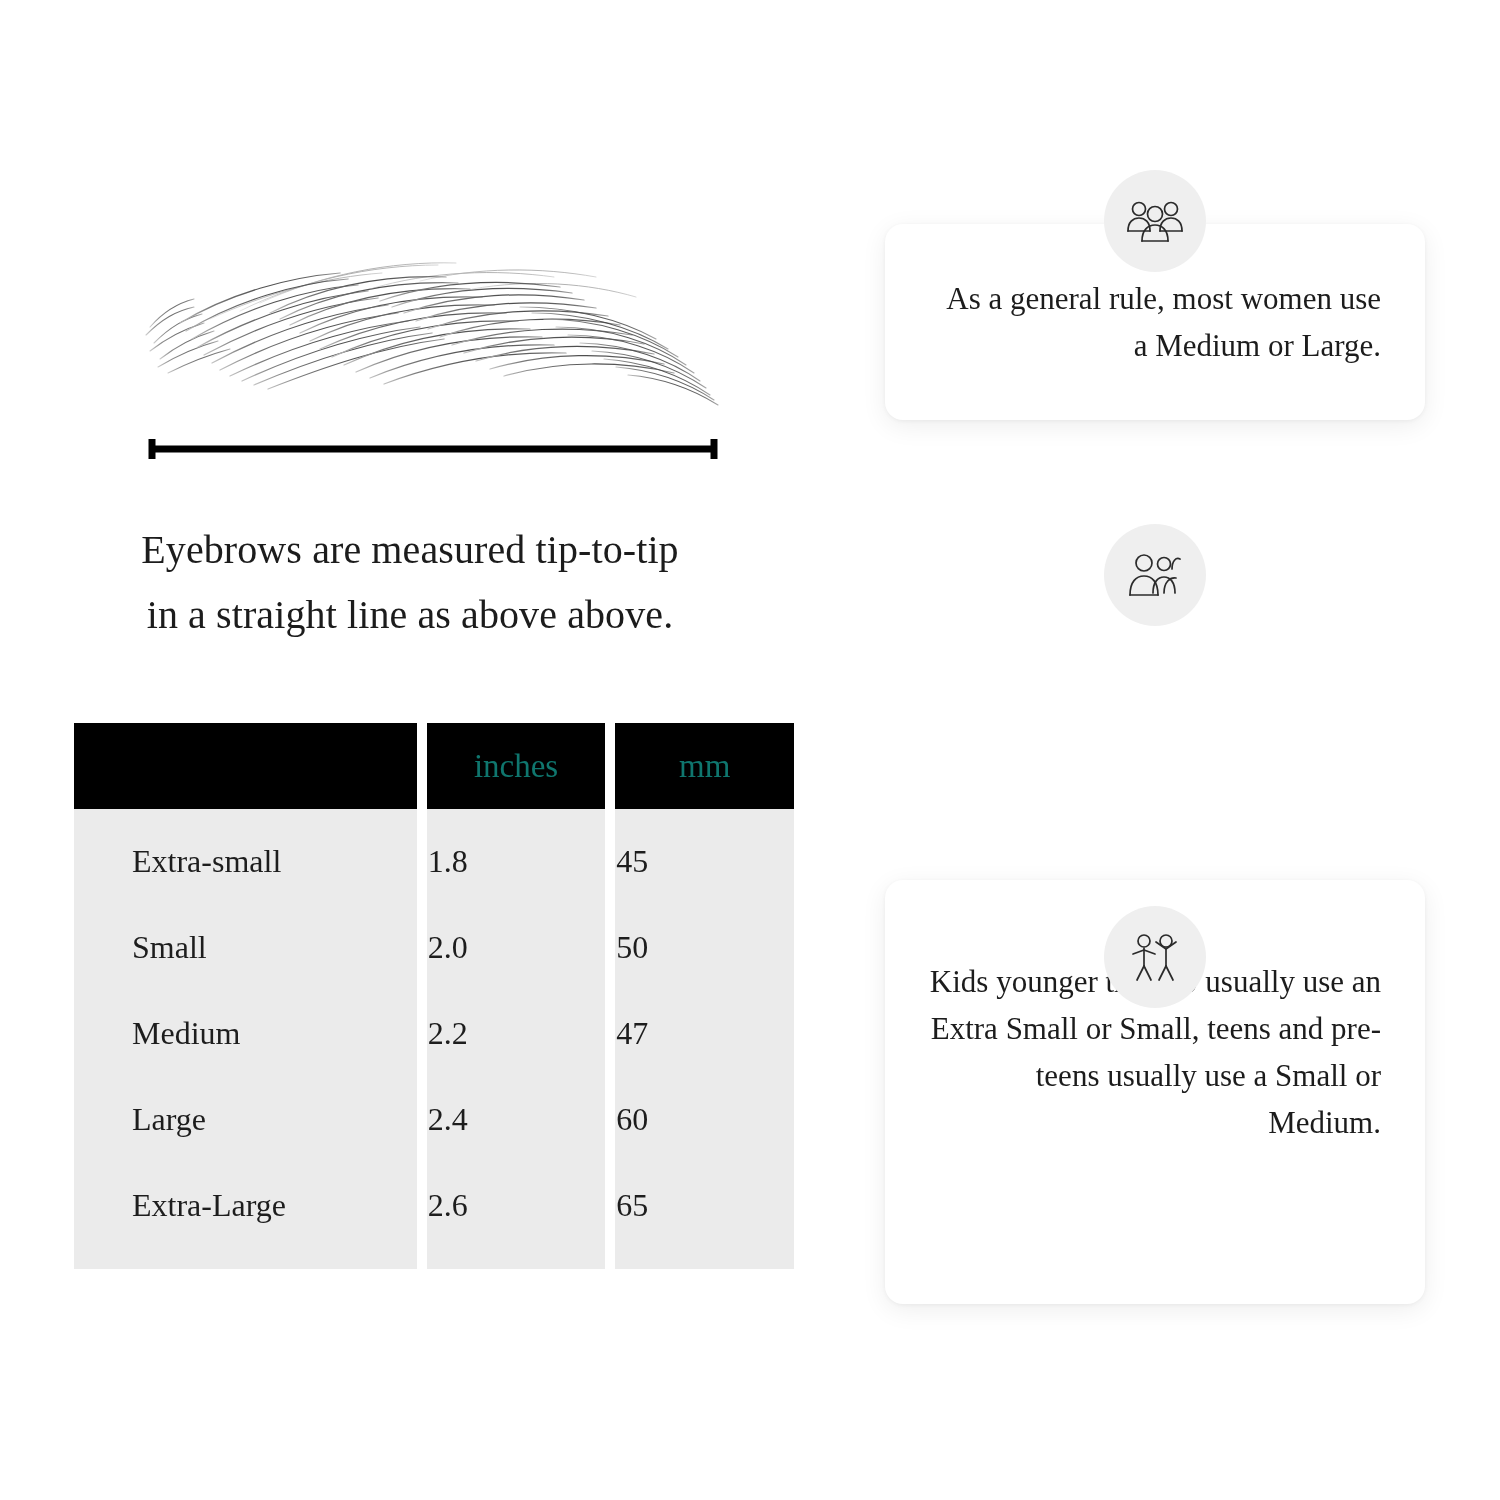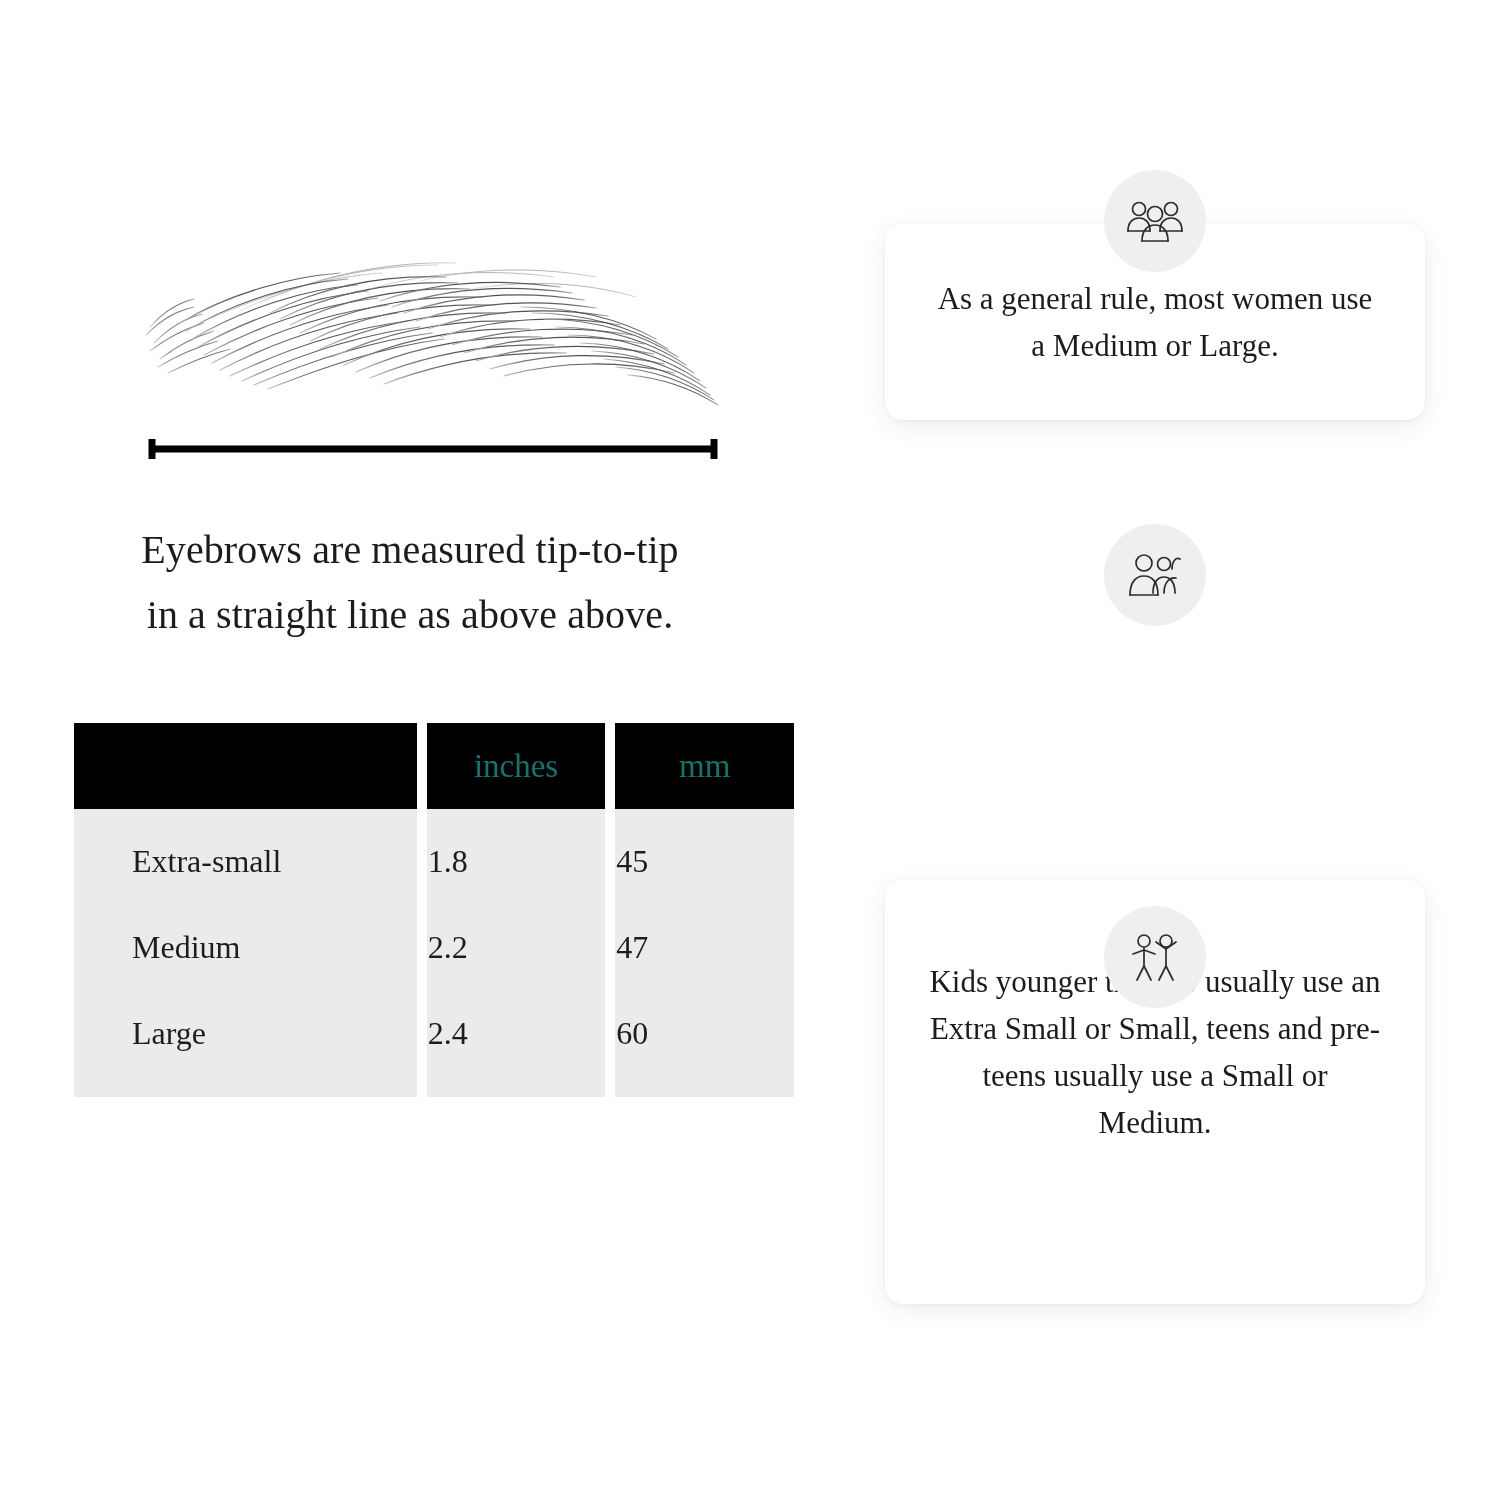--- a/index.html
+++ b/index.html
@@ -112,21 +112,21 @@
     position: absolute;
     left: 75px;
     width: 540px;
     background: #ffffff;
     border-radius: 18px;
     box-shadow: 0 6px 26px rgba(0,0,0,0.07), 0 1px 4px rgba(0,0,0,0.05);
     box-sizing: border-box;
     display: flex;
     align-items: center;
     justify-content: center;
-    text-align: center;
+    text-align: right;
     padding: 34px 44px;
   }
   .note-text {
     font-size: 31px;
     line-height: 1.52;
     color: #1c1c1c;
   }
 
   .note-1 { top: 224px;  height: 196px; }
   .note-2 { top: 583px;  height: 196px; }
@@ -268,28 +268,38 @@
           <th class="gap-l">mm</th>
         </tr>
       </thead>
       <tbody>
         <tr>
           <td class="name">Extra-small</td>
           <td class="num gap-l">1.8</td>
           <td class="num gap-l">45</td>
         </tr>
         <tr>
+          <td class="name">Small</td>
+          <td class="num gap-l">2.0</td>
+          <td class="num gap-l">50</td>
+        </tr>
+        <tr>
           <td class="name">Medium</td>
           <td class="num gap-l">2.2</td>
           <td class="num gap-l">47</td>
         </tr>
         <tr>
           <td class="name">Large</td>
           <td class="num gap-l">2.4</td>
           <td class="num gap-l">60</td>
+        </tr>
+        <tr>
+          <td class="name">Extra-Large</td>
+          <td class="num gap-l">2.6</td>
+          <td class="num gap-l">65</td>
         </tr>
       </tbody>
     </table>
   </div>
 
   <div class="right-col">
 
     <div class="note-card note-1">
       <div class="note-text">As a general rule, most women use a Medium or Large.</div>
     </div>

